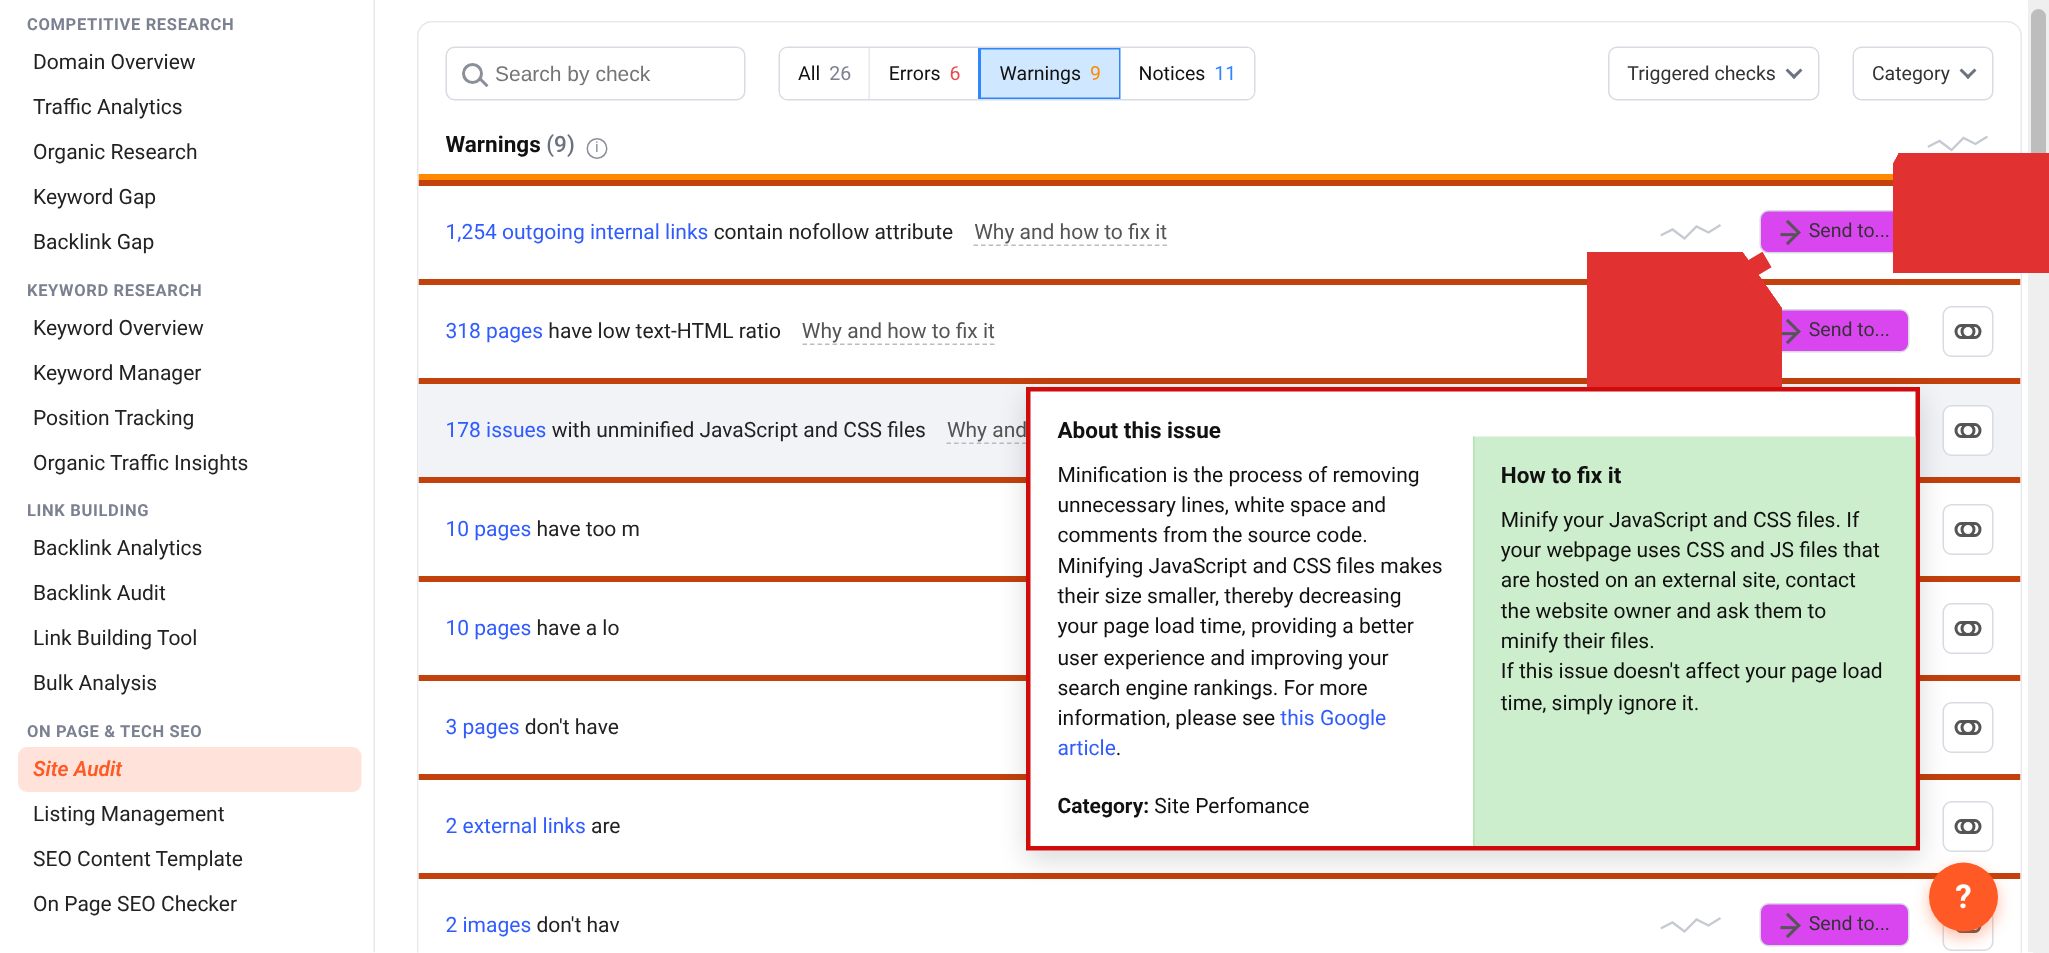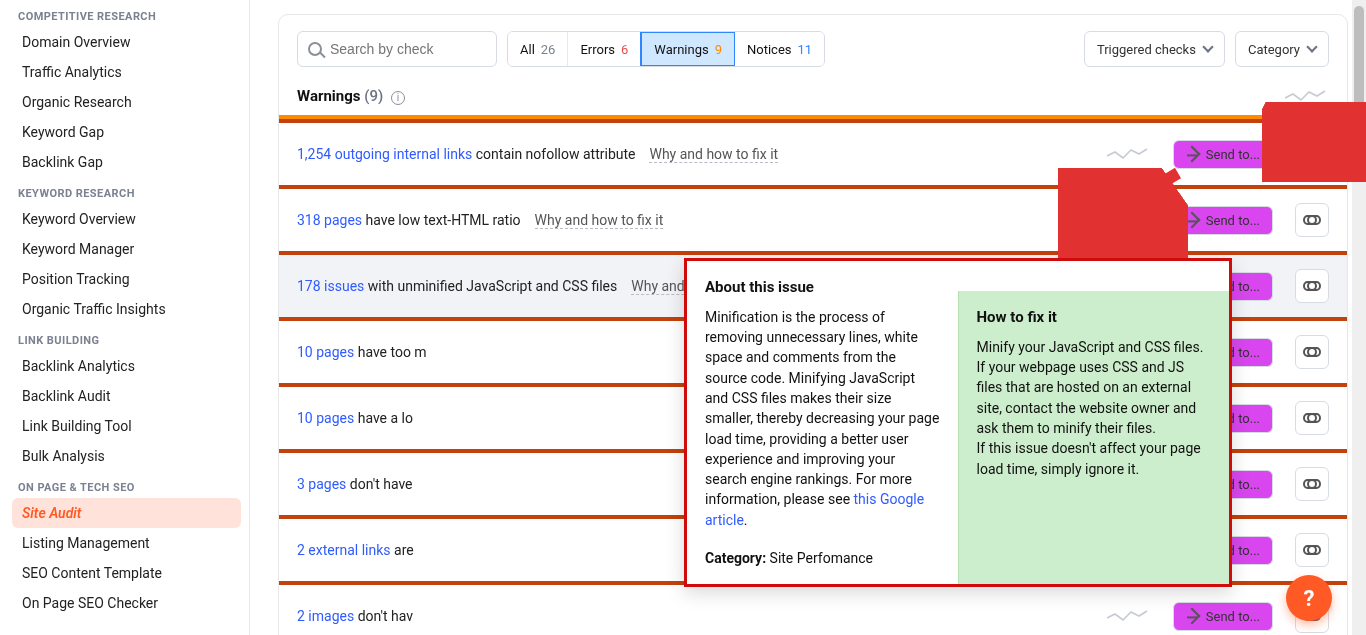--- a/index.html
+++ b/index.html
@@ -51,21 +51,21 @@
     min-width: 0;
   }
   .panel {
     border: 1px solid #e6e8ec;
     border-radius: 10px;
     overflow: hidden;
   }
   .toolbar {
     display: flex;
     align-items: center;
-    gap: 10px;
+    gap: 22px;
     padding: 16px 18px 14px;
   }
   .search {
     display: flex;
     align-items: center;
     gap: 8px;
     border: 1px solid #d7dbe2;
     border-radius: 6px;
     height: 36px;
     padding: 0 10px;
@@ -172,21 +172,21 @@
   .eye-ic::after {
     content: ""; width: 6px; height: 6px; border: 2px solid #555; border-radius: 50%;
     position: absolute; left: 50%; top: 50%; transform: translate(-50%,-50%);
   }
 
   
   .popup {
     position: absolute;
     left: 434px;
     top: 258px;
-    width: 548px;
+    width: 596px;
     display: flex;
     border: 3px solid #cf0b0b;
     background: #fff;
     box-shadow: 0 6px 18px rgba(0,0,0,.15);
     z-index: 40;
   }
   .popup .col {
     padding: 16px 18px;
     flex: 1;
     font-size: 14px;

